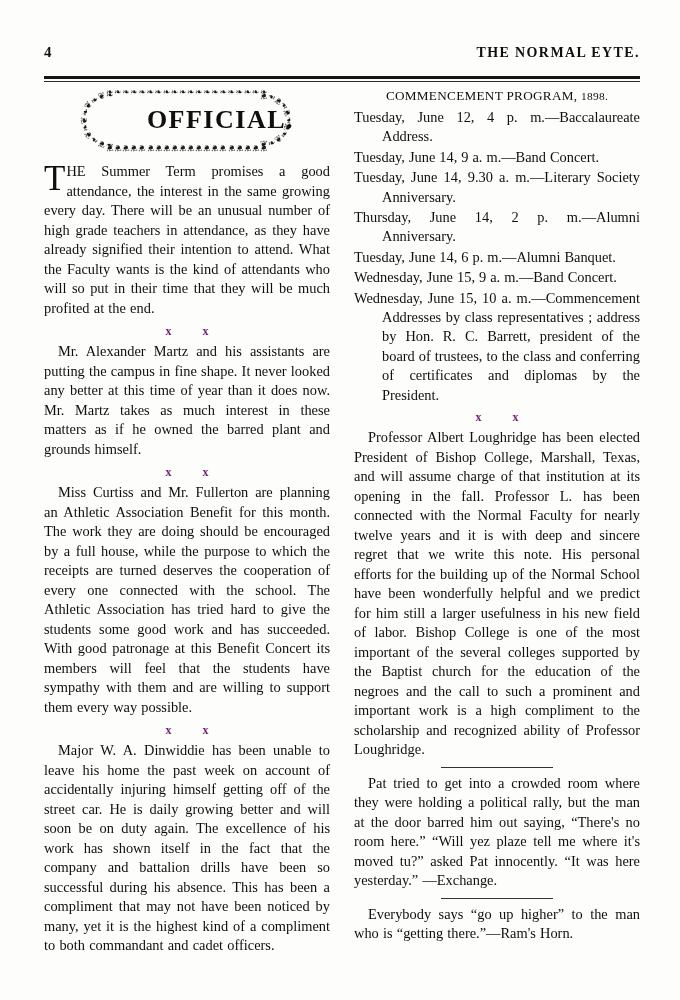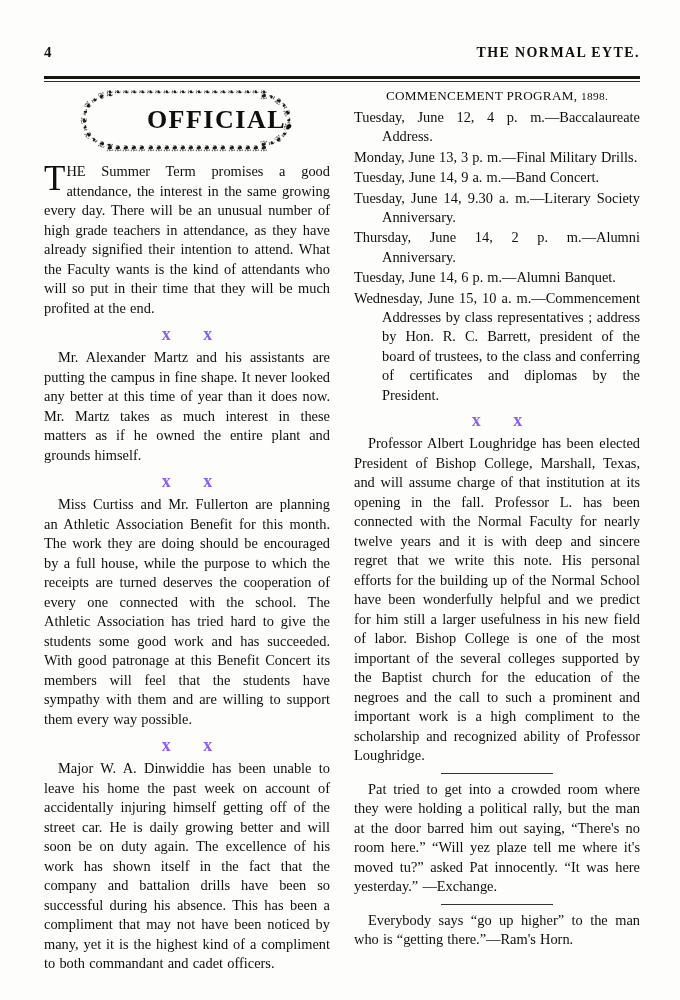--- a/index.html
+++ b/index.html
@@ -137,27 +137,27 @@
     text-align: right;
     font-size: 26px;
     font-weight: bold;
     letter-spacing: 1.5px;
     font-family: "Liberation Serif", "DejaVu Serif", serif;
   }
 
   
   .orn-sep {
     text-align: center;
-    font-size: 18px;
+    font-size: 12px;
     font-weight: bold;
     font-family: "Liberation Serif", "DejaVu Serif", serif;
     letter-spacing: 14px;
     padding: 4px 0 3px 0;
     margin: 0;
-    color: #8b5cf6;
+    color: #701a75;
     text-indent: 14px;
   }
 
   
   .prog-head {
     margin: 0 0 4px 0;
     text-align: center;
     font-size: 13.2px;
     letter-spacing: .3px;
     font-variant: small-caps;
@@ -268,42 +268,42 @@
             <span style="left: 187.88px; top: 4.19912px; transform: rotate(198deg);">❧</span>
             <span style="left: 180px; top: 3px; transform: rotate(180deg);">❦</span>
           </div>
         <div class="official-text">OFFICIAL.</div>
       </div>
 
       <p class="body dropcap"><span class="initial">T</span><span>HE Summer Term promises a good attendance, the interest in the same growing every day.   There will be an unusual number of high grade teachers in attendance, as they have already signified their intention to attend.   What the Faculty wants is the kind of attendants who will so put in their time that they will be much profited at the end.</span></p>
 
       <p class="orn-sep">x  x</p>
 
-      <p class="body">Mr. Alexander Martz and his assistants are putting the campus in fine shape.   It never looked any better at this time of year than it does now.   Mr. Martz takes as much interest in these matters as if he owned the entire plant and grounds himself.</p>
+      <p class="body">Mr. Alexander Martz and his assistants are putting the campus in fine shape.   It never looked any better at this time of year than it does now.   Mr. Martz takes as much interest in these matters as if he owned the barred plant and grounds himself.</p>
 
       <p class="orn-sep">x  x</p>
 
       <p class="body">Miss Curtiss and Mr. Fullerton are planning an Athletic Association Benefit for this month.   The work they are doing should be encouraged by a full house, while the purpose to which the receipts are turned deserves the cooperation of every one connected with the school.   The Athletic Association has tried hard to give the students some good work and has succeeded.   With good patronage at this Benefit Concert its members will feel that the students have sympathy with them and are willing to support them every way possible.</p>
 
       <p class="orn-sep">x  x</p>
 
       <p class="body">Major W. A. Dinwiddie has been unable to leave his home the past week on account of accidentally injuring himself getting off of the street car.   He is daily growing better and will soon be on duty again.   The excellence of his work has shown itself in the fact that the company and battalion drills have been so successful during his absence.   This has been a compliment that may not have been noticed by many, yet it is the highest kind of a compliment to both commandant and cadet officers.</p>
     </div>
 
     <div class="col col-right">
 
       <p class="prog-head"><span>COMMENCEMENT PROGRAM,</span> <span class="yr">1898.</span></p>
 
       <ul class="prog" id="prog-list">
           <li>Tuesday, June 12, 4 p. m.—Baccalaureate Address.</li>
-          <li>Monday, June 13, 3 p. m.—Final Military Drills.</li>
           <li>Tuesday, June 14, 9 a. m.—Band Concert.</li>
           <li>Tuesday, June 14, 9.30 a. m.—Literary Society Anniversary.</li>
           <li>Thursday, June 14, 2 p. m.—Alumni Anniversary.</li>
           <li>Tuesday, June 14, 6 p. m.—Alumni Banquet.</li>
+          <li>Wednesday, June 15, 9 a. m.—Band Concert.</li>
           <li>Wednesday, June 15, 10 a. m.—Commencement Addresses by class representatives ; address by Hon. R. C. Barrett, president of the board of trustees, to the class and conferring of certificates and diplomas by the President.</li>
         </ul>
 
       <p class="orn-sep">x  x</p>
 
       <p class="body">Professor Albert Loughridge has been elected President of Bishop College, Marshall, Texas, and will assume charge of that institution at its opening in the fall.   Professor L. has been connected with the Normal Faculty for nearly twelve years and it is with deep and sincere regret that we write this note.   His personal efforts for the building up of the Normal School have been wonderfully helpful and we predict for him still a larger usefulness in his new field of labor.   Bishop College is one of the most important of the several colleges supported by the Baptist church for the education of the negroes and the call to such a prominent and important work is a high compliment to the scholarship and recognized ability of Professor Loughridge.</p>
 
       <div class="short-rule"></div>
 
       <p class="body">Pat tried to get into a crowded room where they were holding a political rally, but the man at the door barred him out saying, “There's no room here.”   “Will yez plaze tell me where it's moved tu?” asked Pat innocently.   “It was here yesterday.” —Exchange.</p>

